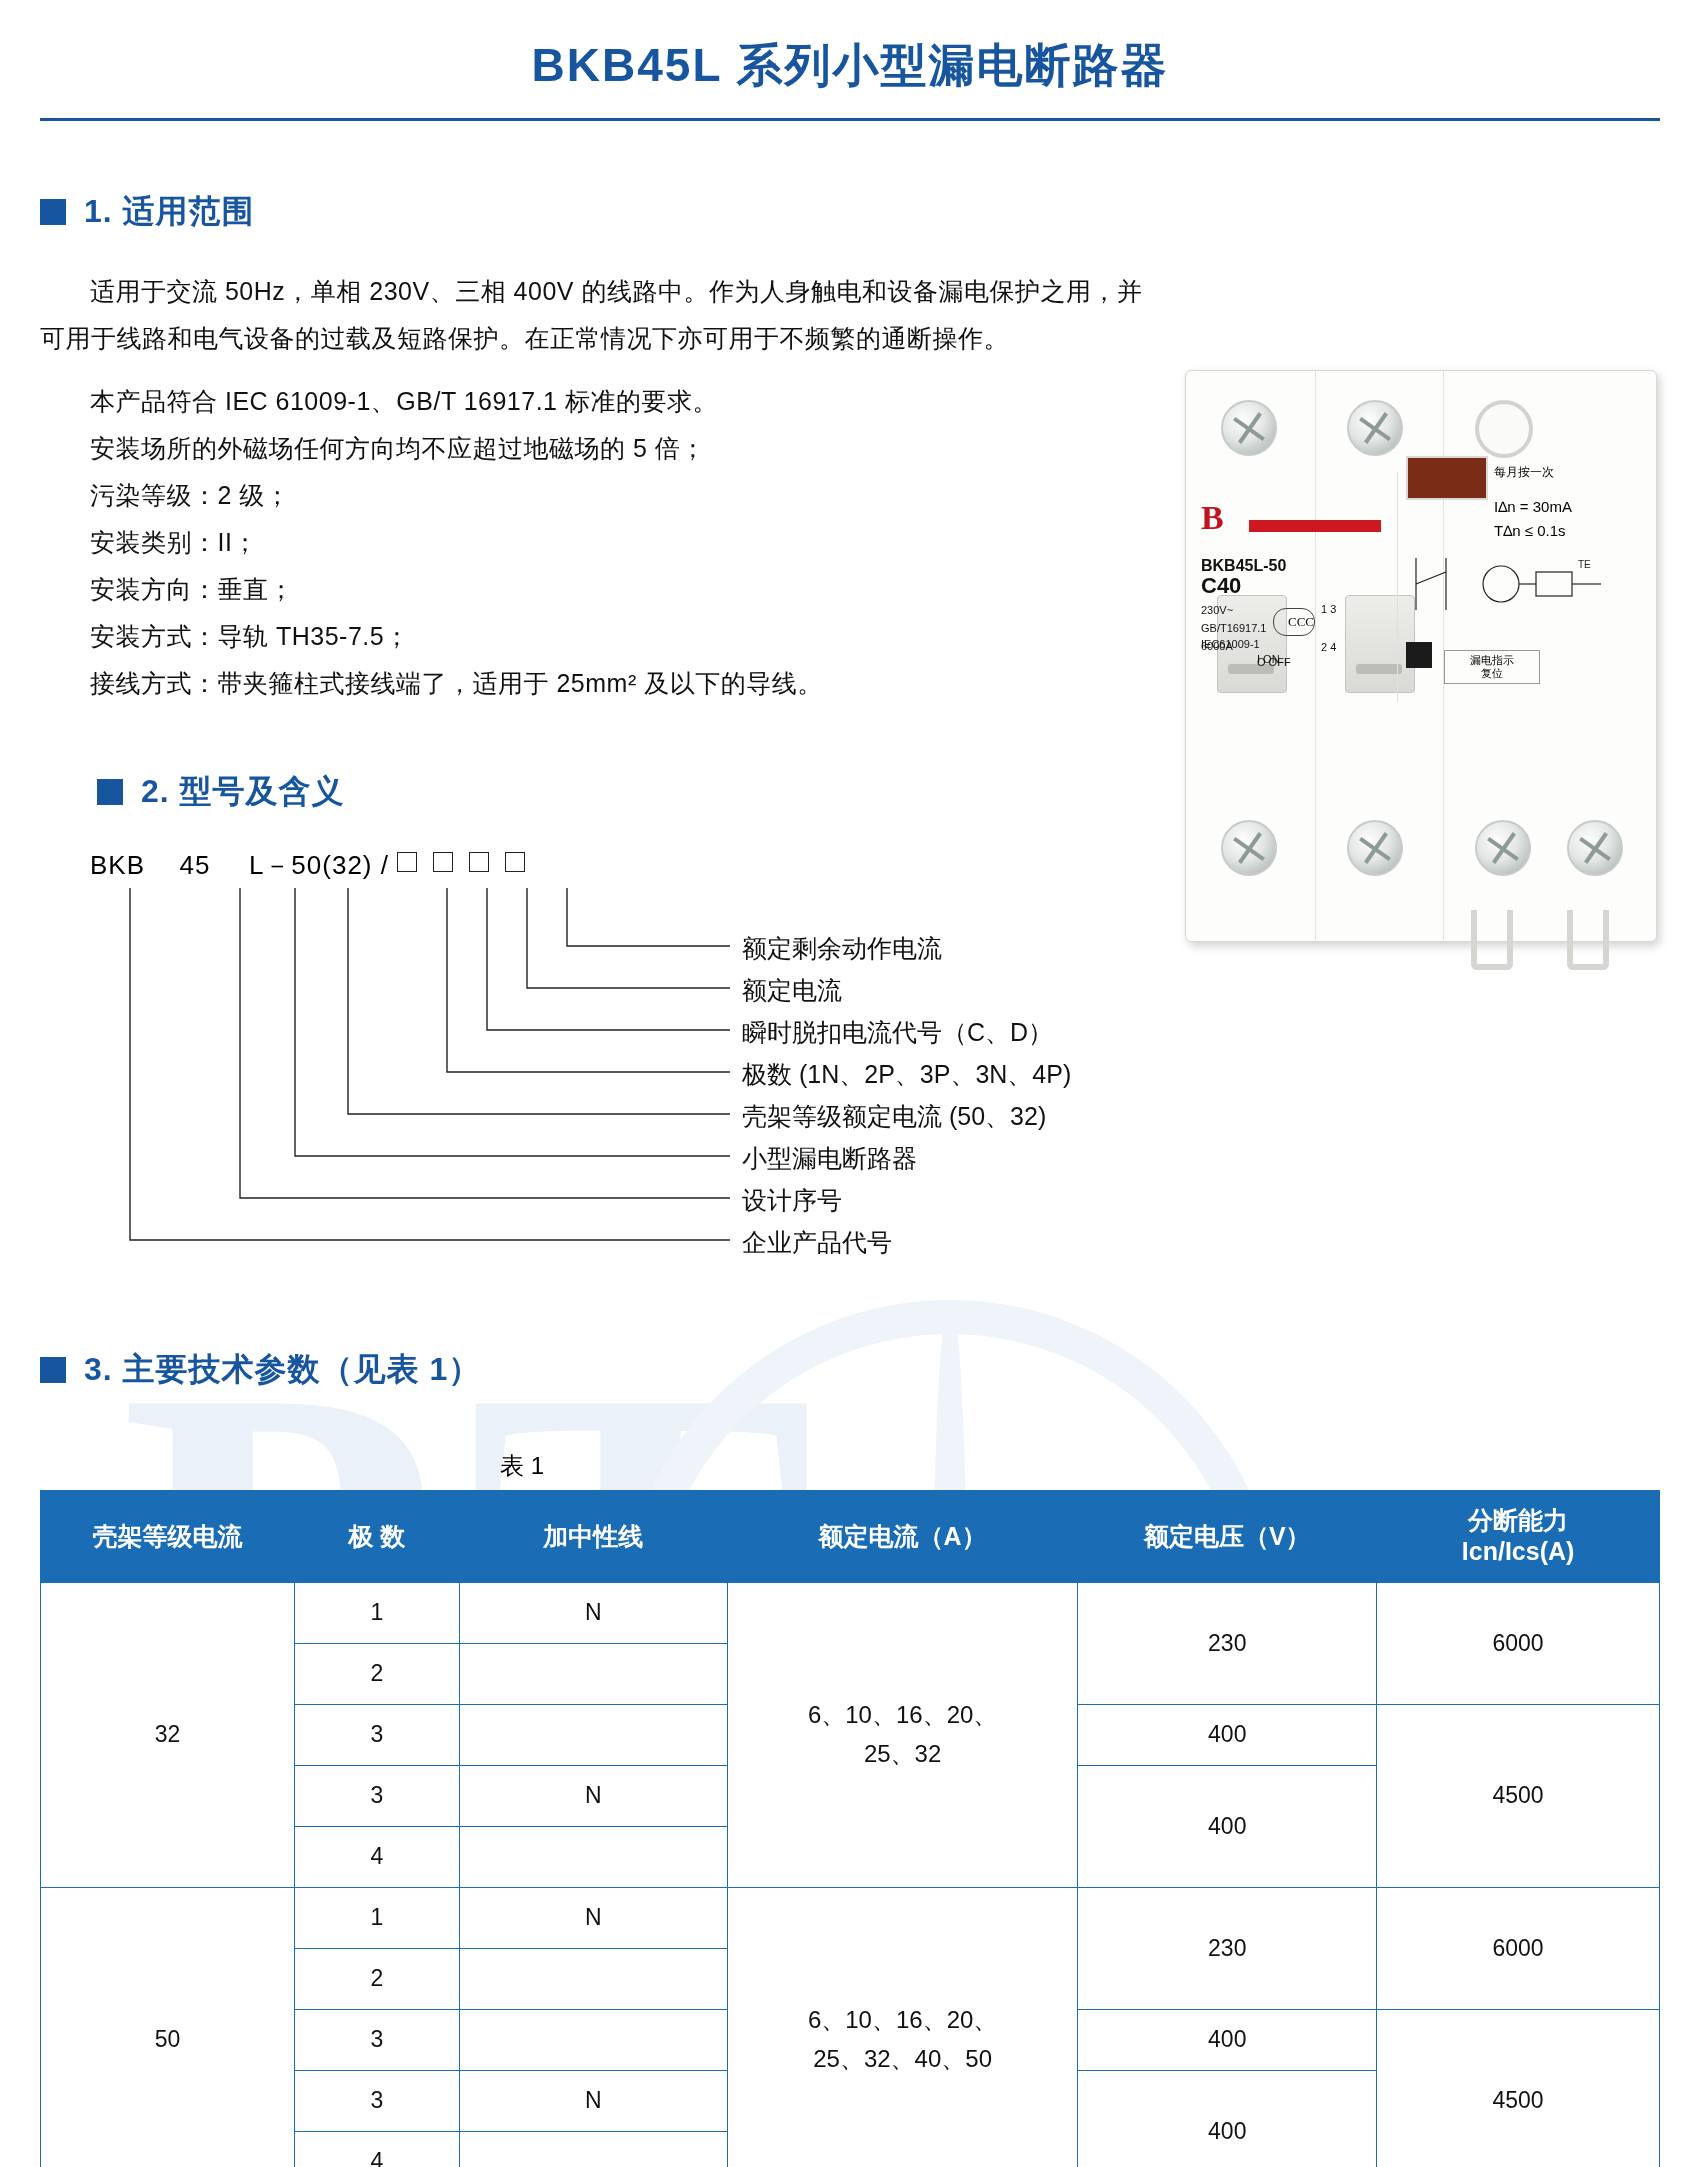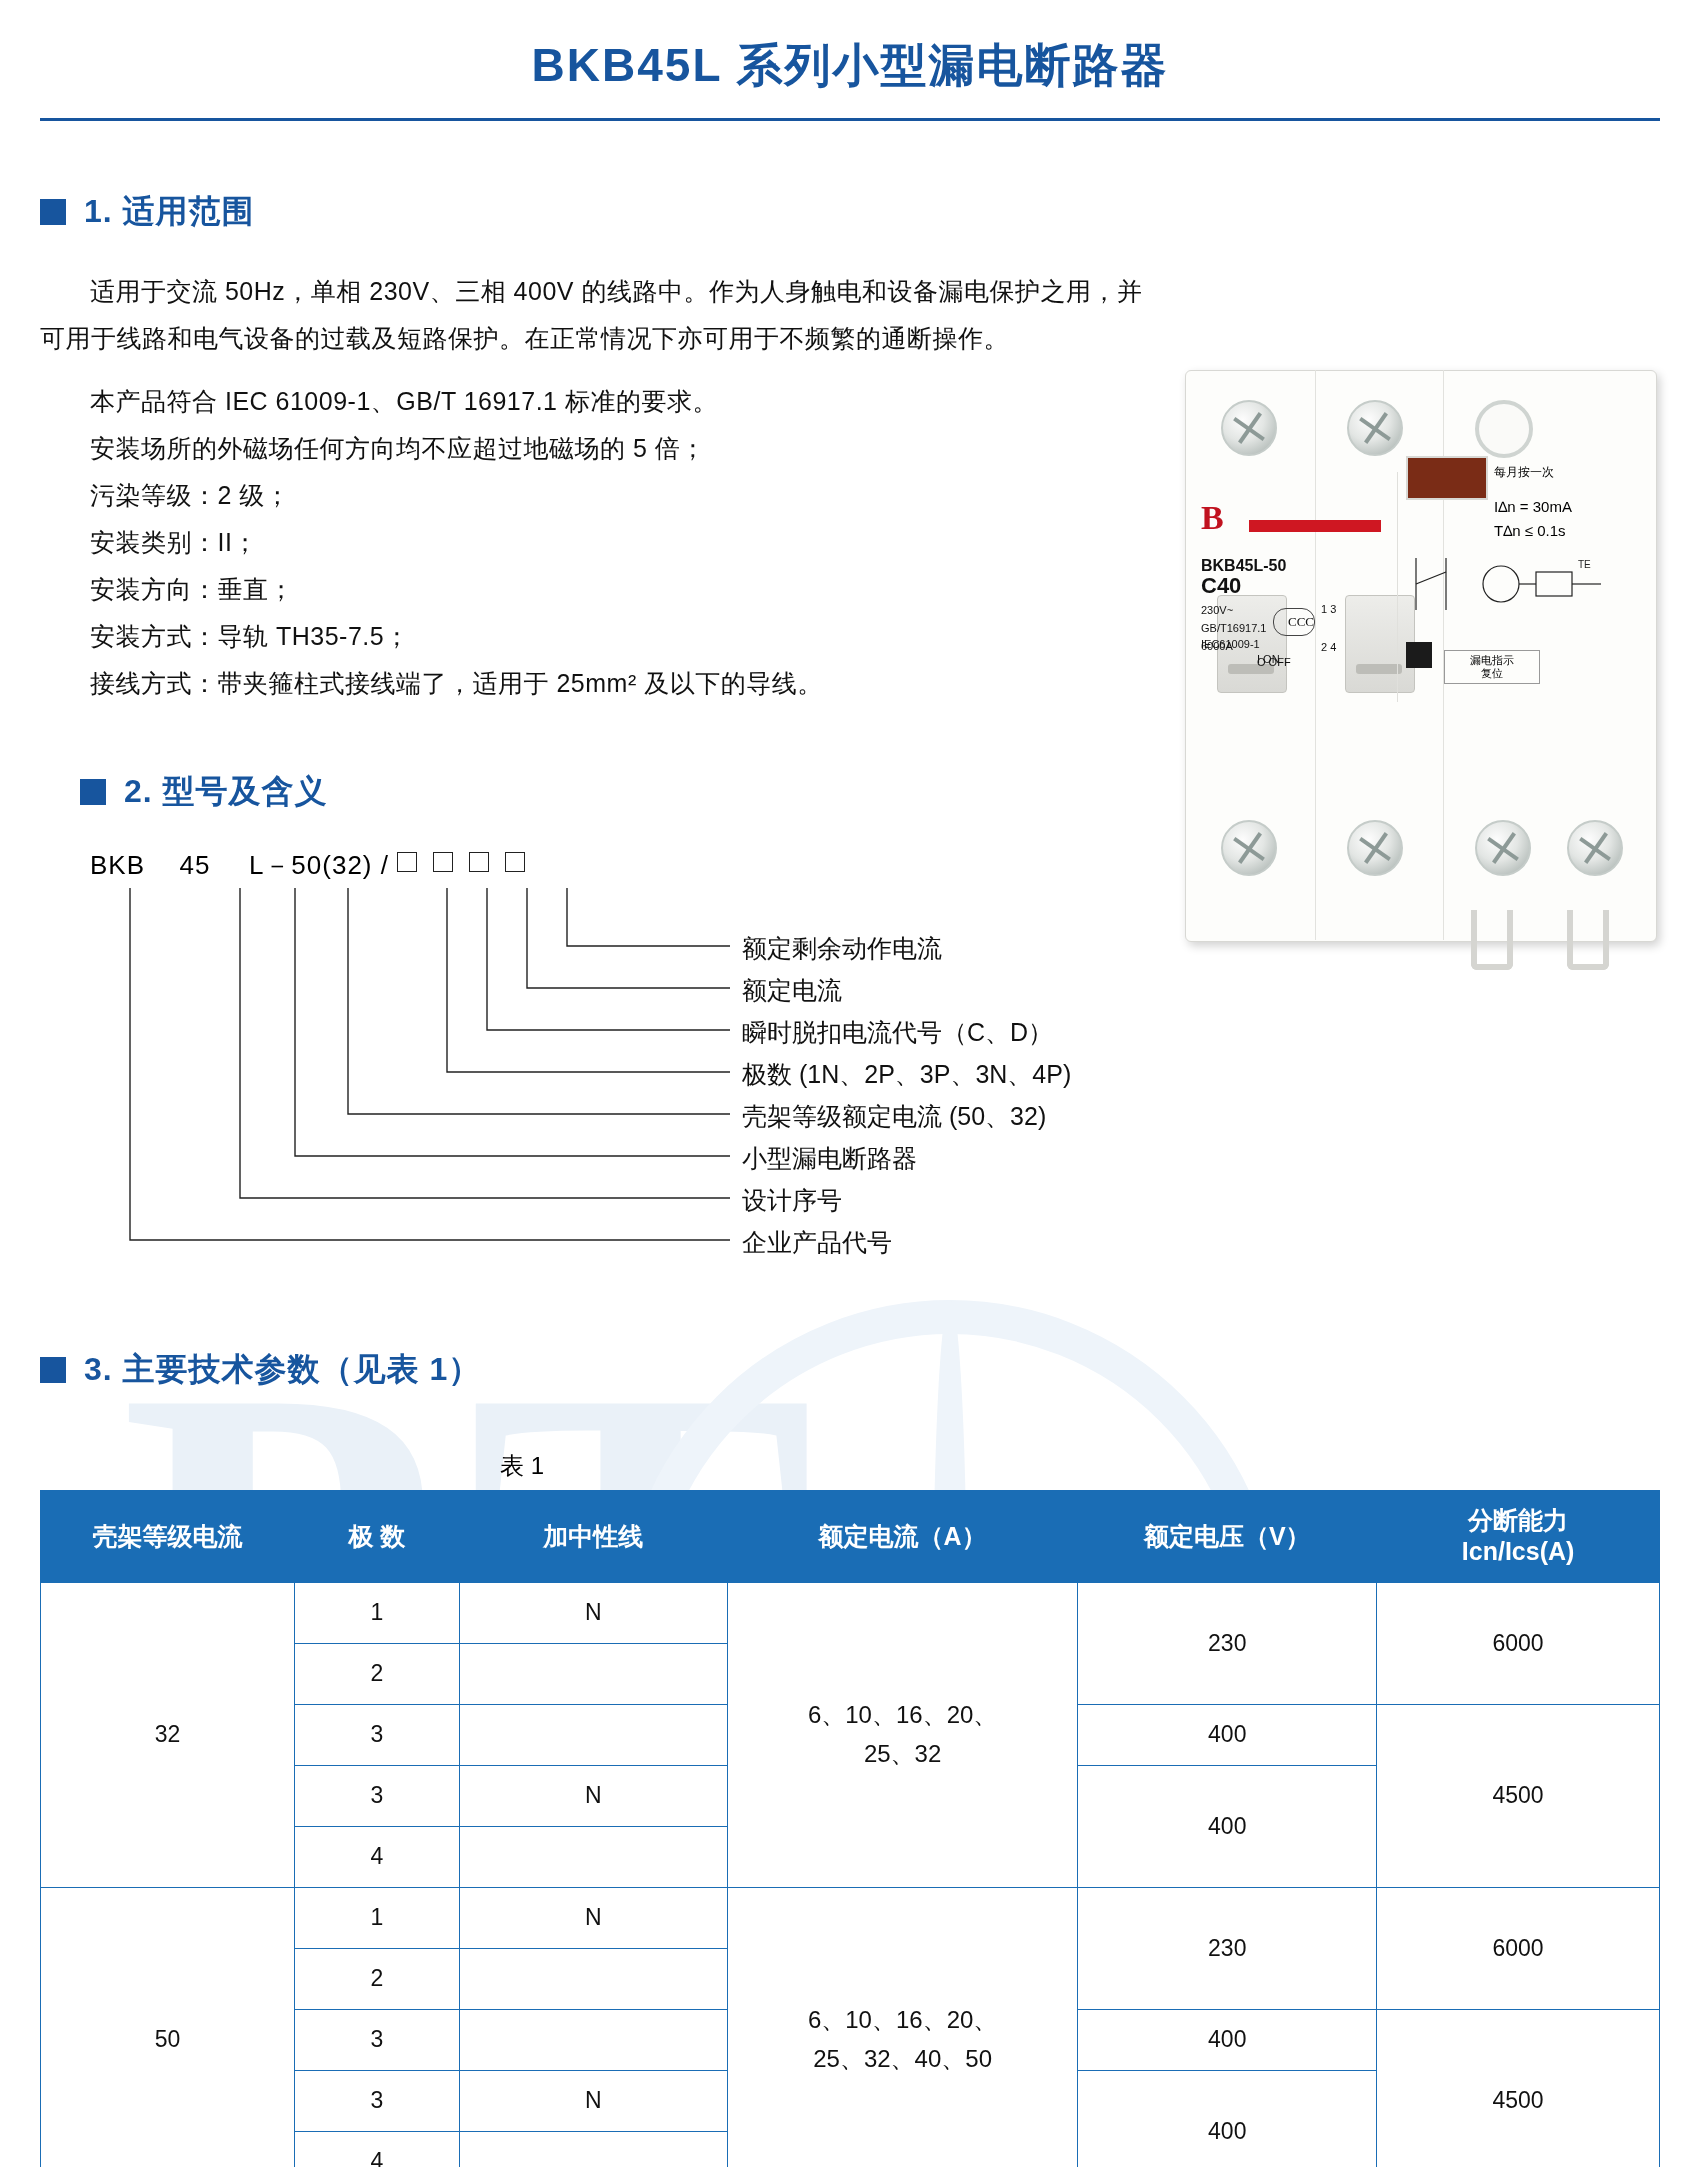--- a/index.html
+++ b/index.html
@@ -380,21 +380,21 @@
         <rect x="130" y="22" width="36" height="24" fill="none" stroke="#222" stroke-width="1.2"></rect>
         <line x1="113" y1="34" x2="130" y2="34" stroke="#222" stroke-width="1.2"></line>
         <line x1="166" y1="34" x2="195" y2="34" stroke="#222" stroke-width="1.2"></line>
         <text x="172" y="18" font-size="10" fill="#222">TE</text>
       </svg>
       <div class="blk-sq"></div>
       <div class="reset-box">漏电指示<br>复位</div>
     </div>
   </div>
 
-  <div class="sec-head" style="left:40px; top:770px;padding-left:40px;">
+  <div class="sec-head" style="left:57px; top:770px;padding-left:40px;">
     <div class="sec-square"></div>
     <div class="sec-title">2. 型号及含义</div>
   </div>
 
   <div class="model-area">
     <div class="model-code">
       <span>BKB</span>
       <span style="display:inline-block;width:18px"></span>
       <span>45</span>
       <span style="display:inline-block;width:22px"></span>

